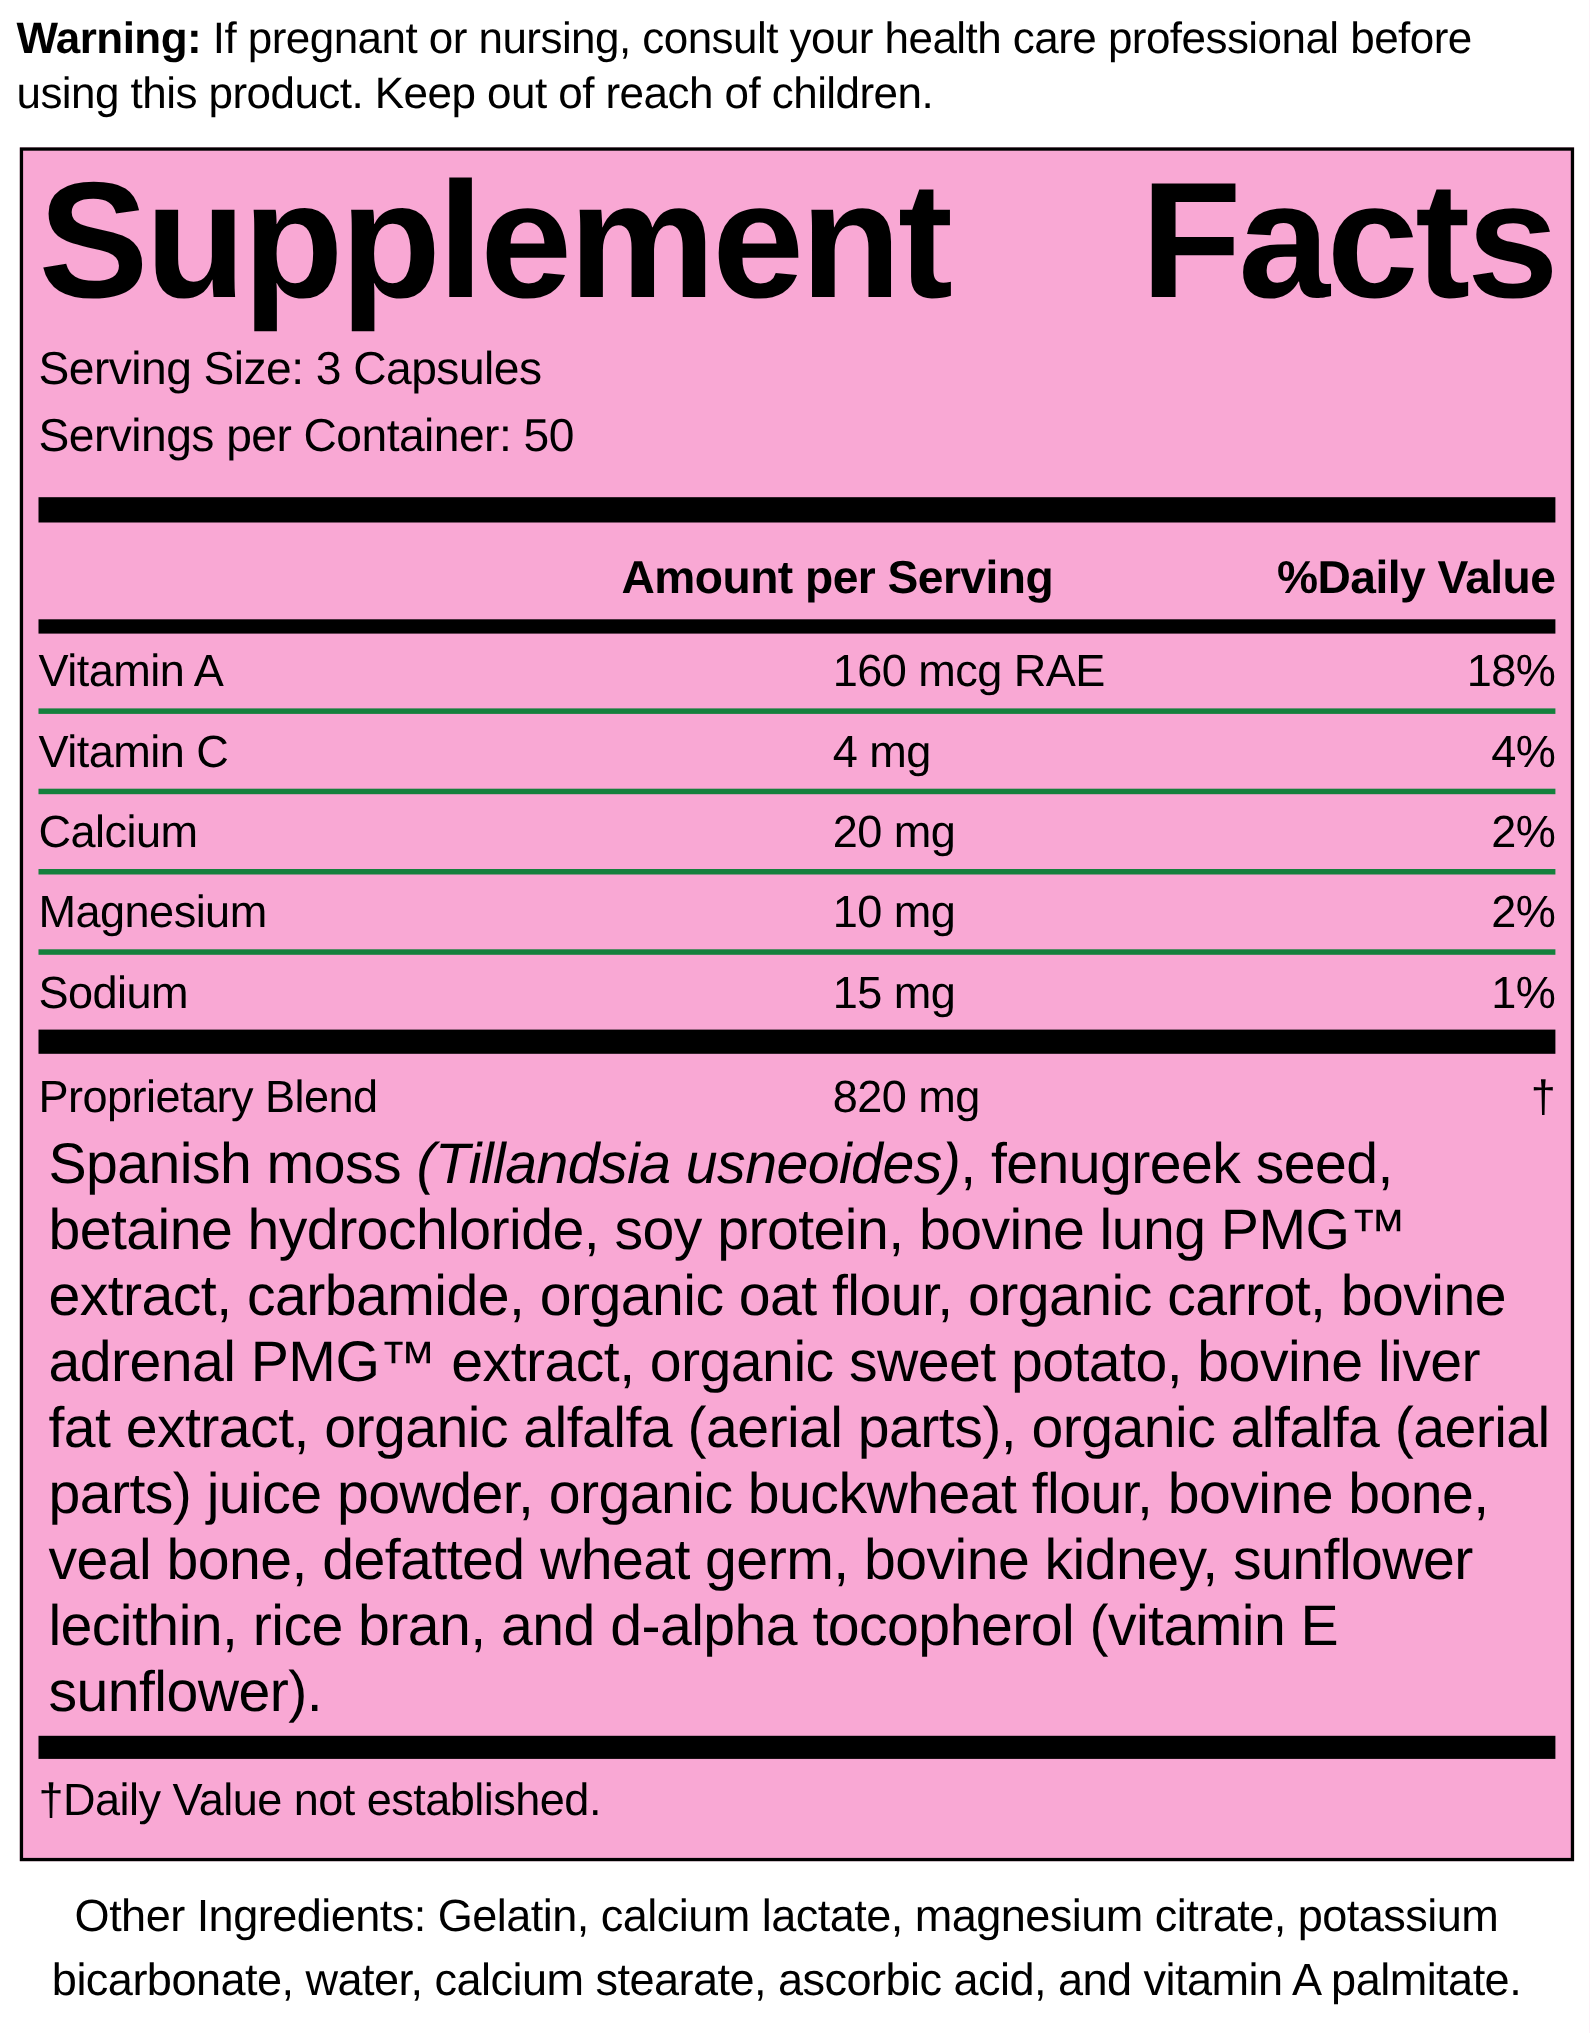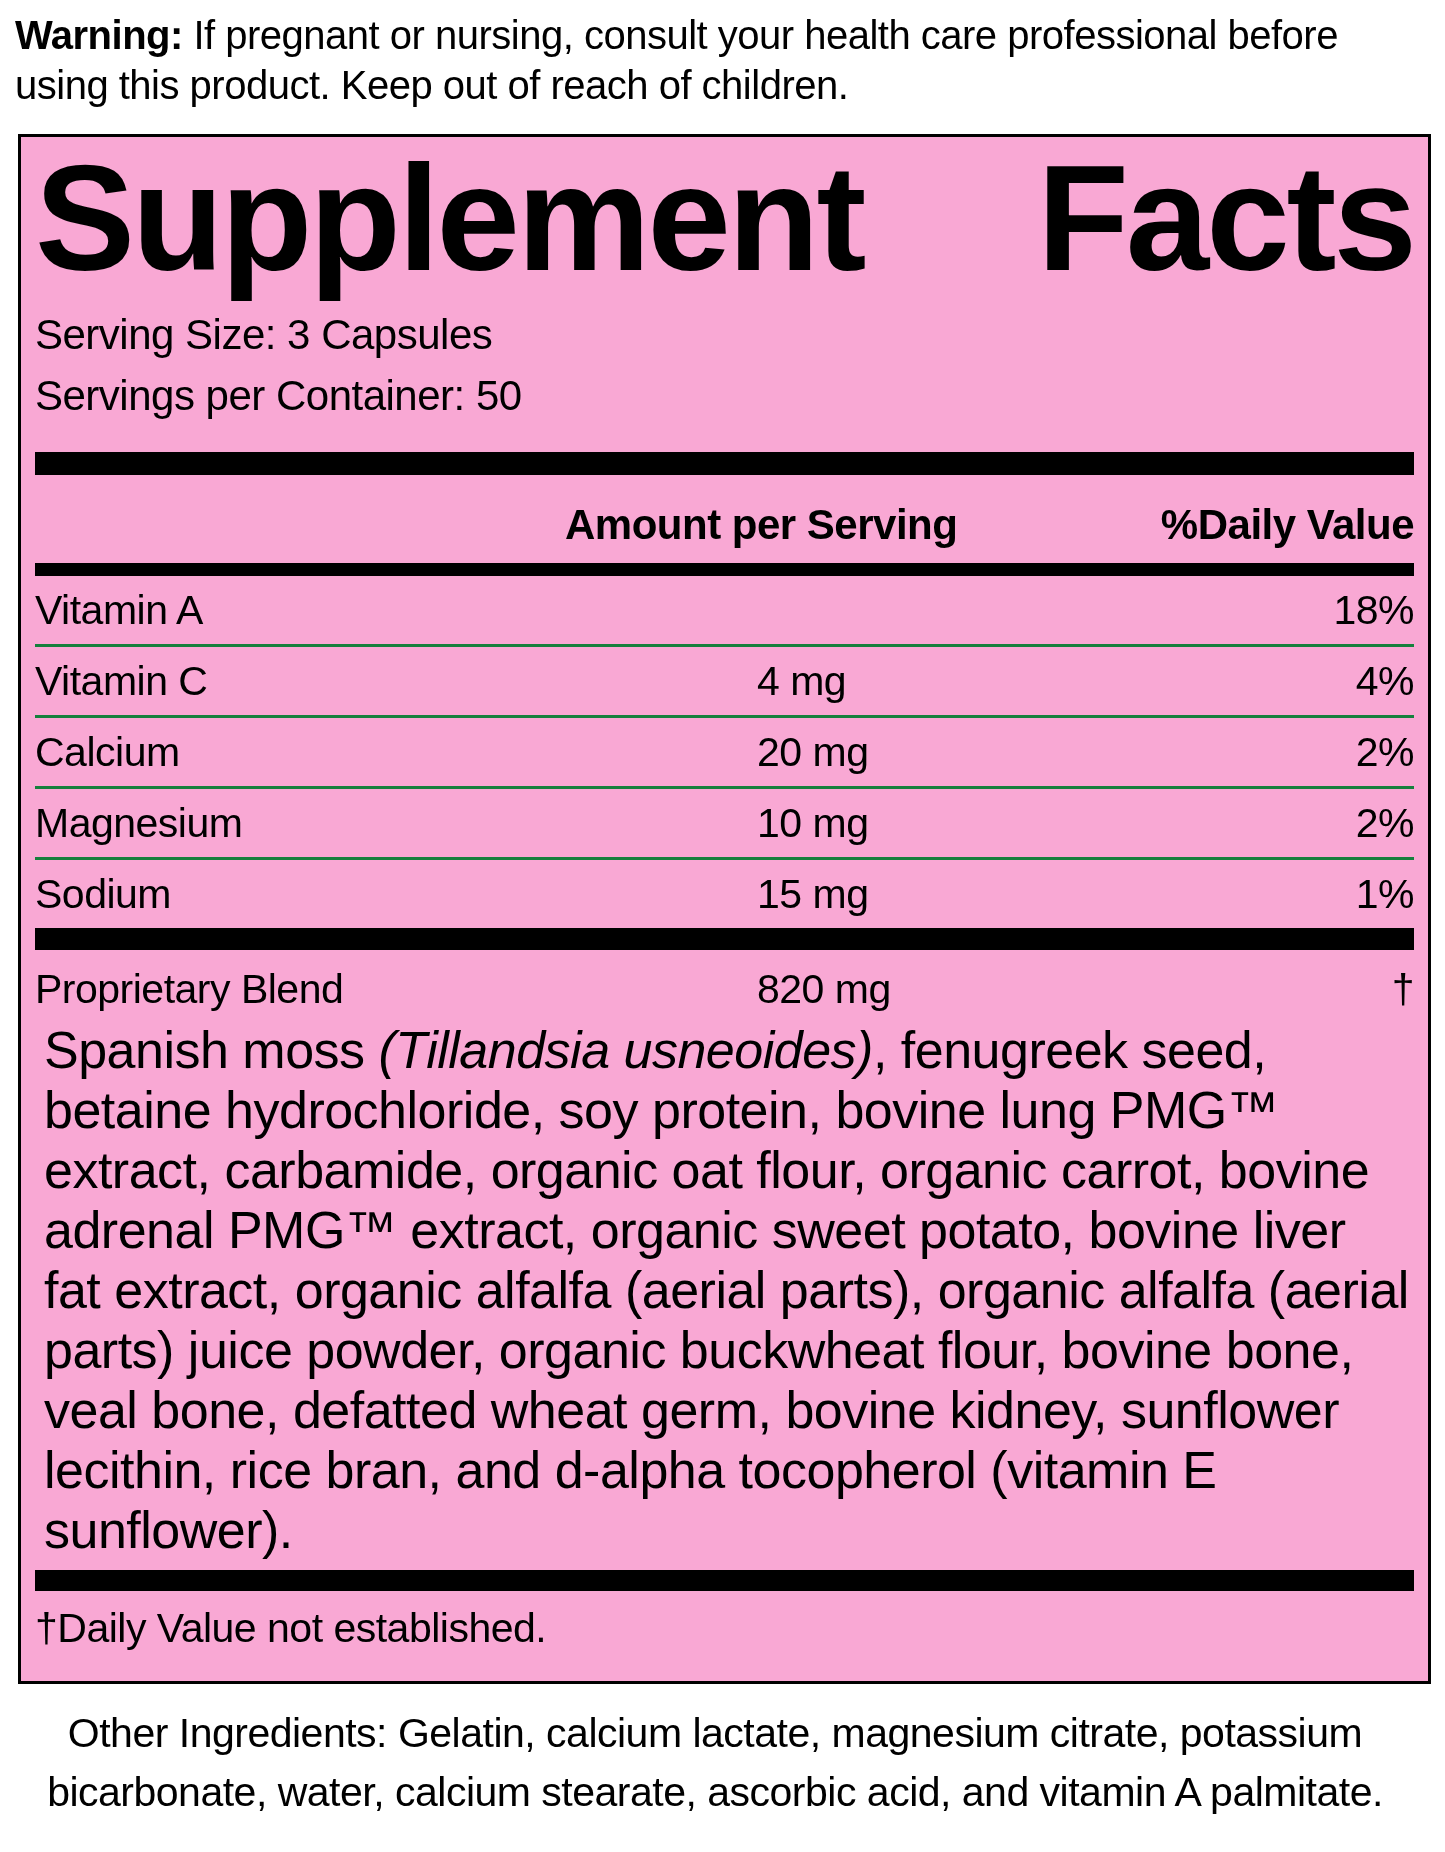--- a/index.html
+++ b/index.html
@@ -22,21 +22,21 @@
   .bar-med{height:13px;}
   .bar-b3{height:22px;}
   .bar-b4{height:21px;}
   .mt26{margin-top:26px;}
 
   .hdr-row{display:flex;align-items:baseline;padding:27px 0 15px 0;font-size:42px;font-weight:bold;line-height:46px;letter-spacing:-0.5px;}
   .hdr-amount{margin-left:530px;}
   .hdr-dv{margin-left:auto;}
 
   .rows{width:100%;}
-  .nrow{display:grid;grid-template-columns:722px 1fr auto;align-items:baseline;padding:11px 0;font-size:41px;line-height:46px;letter-spacing:-0.5px;border-bottom:3px solid #15803d;}
+  .nrow{display:grid;grid-template-columns:722px 1fr auto;align-items:baseline;padding:11px 0;font-size:41px;line-height:46px;letter-spacing:-0.5px;border-bottom:5px solid #15803d;}
   .rows .nrow:last-child{border-bottom:none;}
   .nrow .dv{justify-self:end;}
 
   .blend-row{display:grid;grid-template-columns:722px 1fr auto;align-items:baseline;padding:16px 0 8px 0;font-size:41px;line-height:46px;letter-spacing:-0.5px;}
   .blend-row .dv{justify-self:end;}
   .blend-desc{margin:0 0 10px 0;padding-left:9px;font-size:52px;line-height:60px;letter-spacing:-0.5px;}
   .blend-desc .it{font-style:italic;}
 
   .footnote{margin:14px 0 14px 0;font-size:41px;line-height:46px;letter-spacing:-0.5px;}
 
@@ -68,20 +68,21 @@
     <div class="hdr-row">
       <span class="hdr-amount">Amount per Serving</span>
       <span class="hdr-dv">%Daily Value</span>
     </div>
 
     <div class="bar bar-med"></div>
 
     <div class="rows">
       <div class="nrow">
         <span class="name">Vitamin A</span>
+        <span class="amount">160 mcg RAE</span>
         <span class="dv">18%</span>
       </div>
       <div class="nrow">
         <span class="name">Vitamin C</span>
         <span class="amount">4 mg</span>
         <span class="dv">4%</span>
       </div>
       <div class="nrow">
         <span class="name">Calcium</span>
         <span class="amount">20 mg</span>

